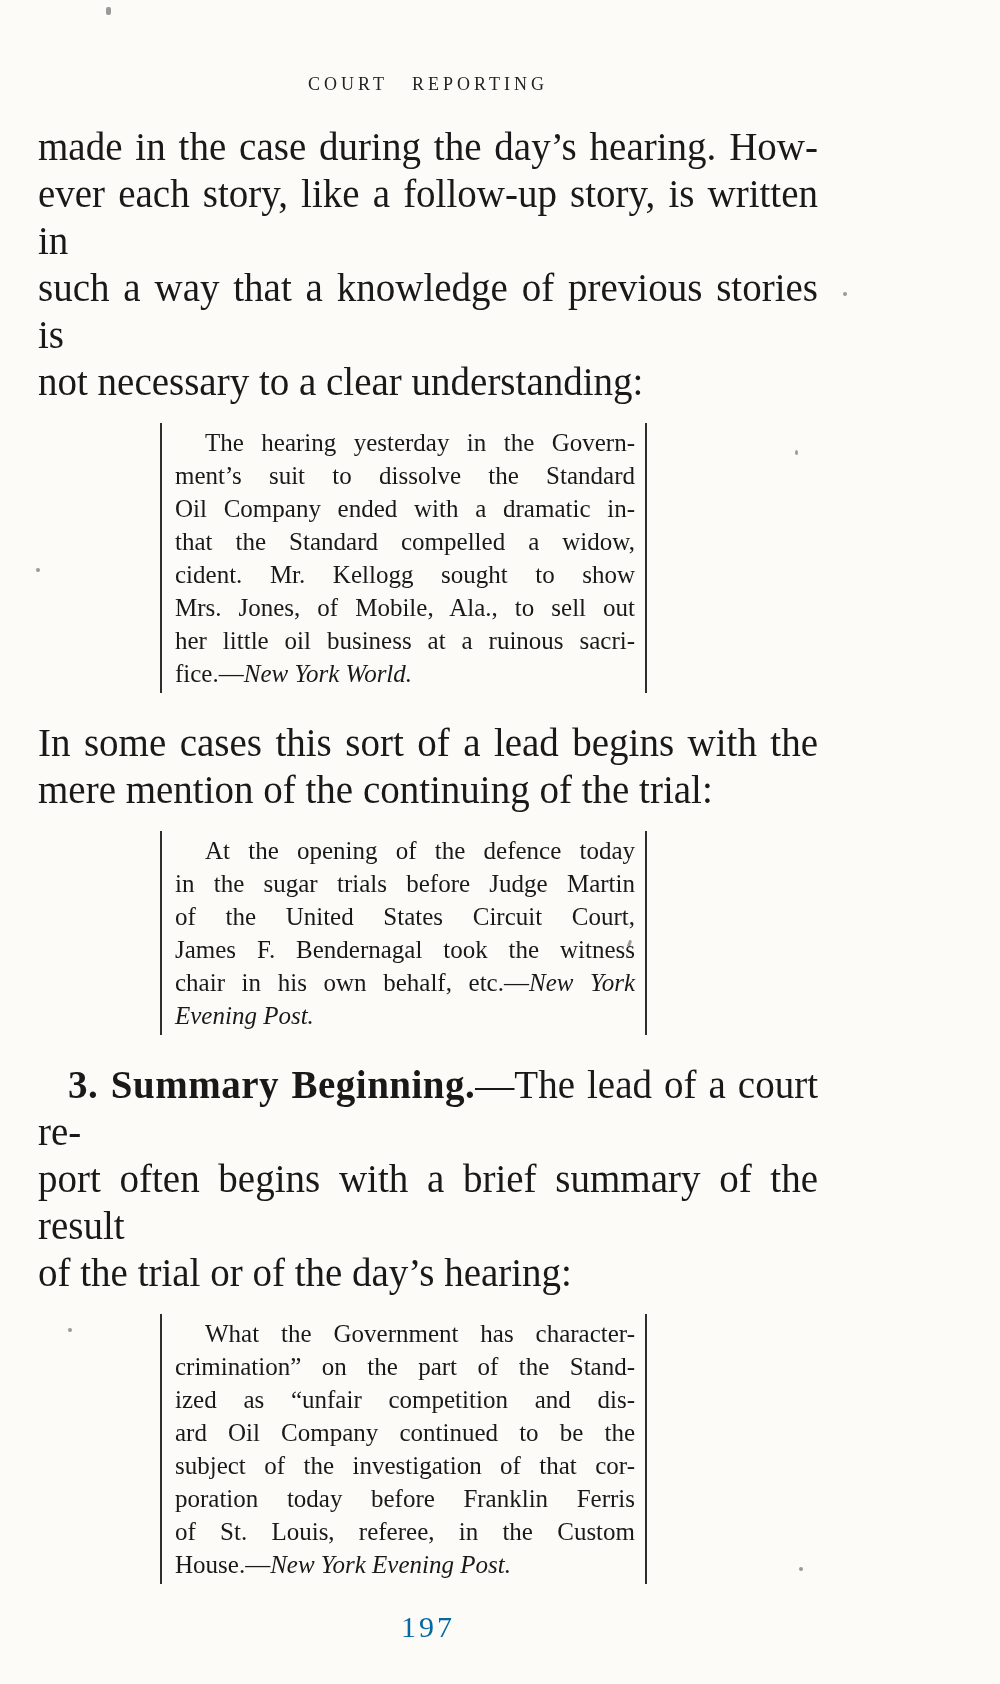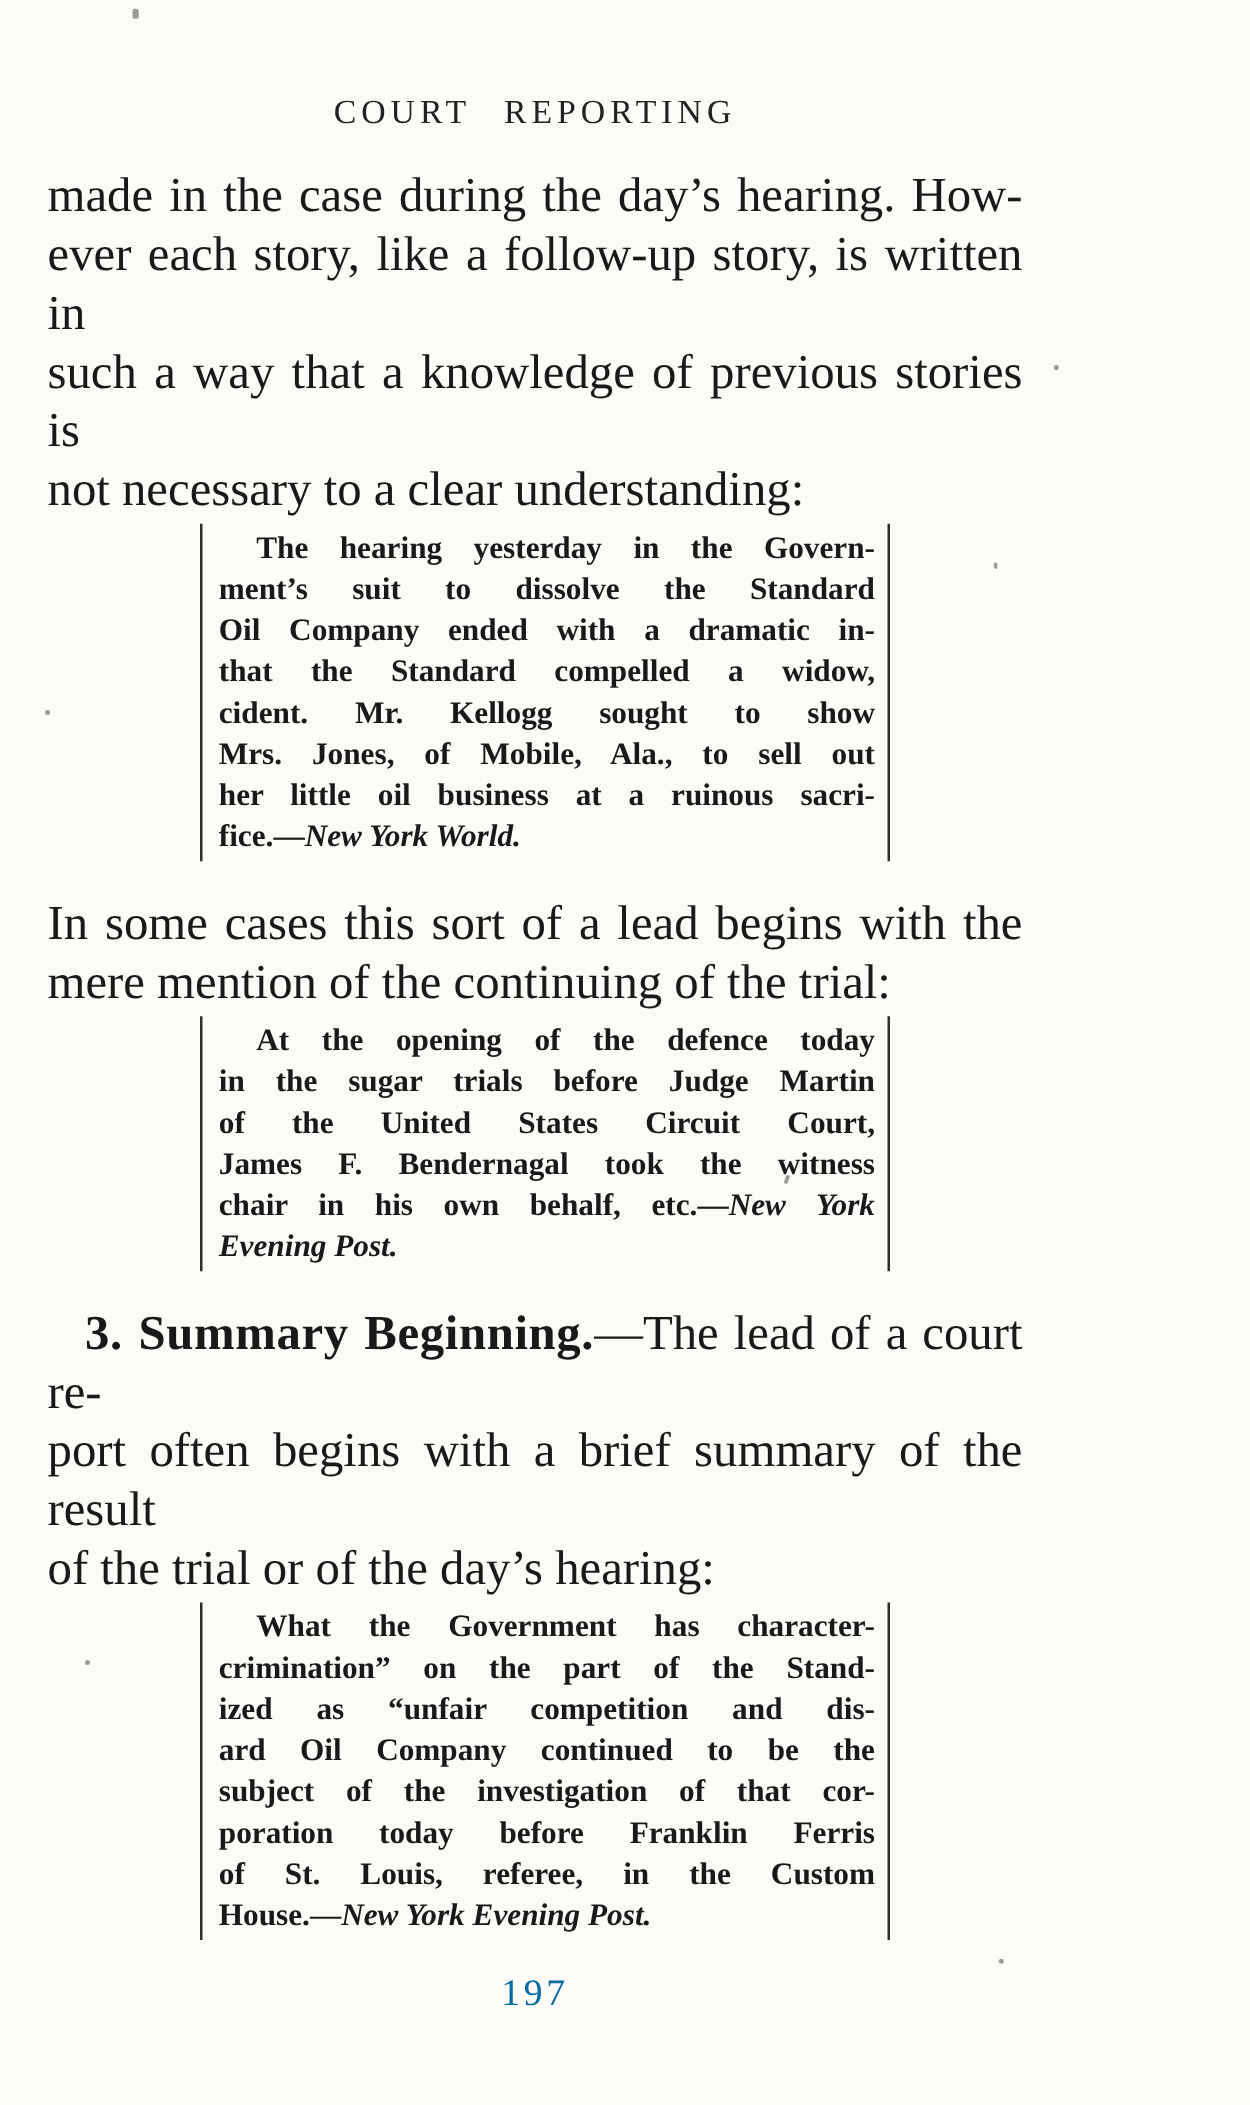--- a/index.html
+++ b/index.html
@@ -12,44 +12,43 @@
     position: relative;
     overflow: hidden;
   }
   .page {
     box-sizing: border-box;
     width: 1000px;
     padding: 74px 182px 0 38px; 
   }
   .header {
     margin: 0 0 28px 0;
-    font-size: 27px;
+    font-size: 18px;
     font-weight: normal;
     text-align: center;
     letter-spacing: 4px;
     word-spacing: 16px;
     color: #222;
   }
   .para { margin: 0; }
   .bl {
     font-size: 39px;
     line-height: 47px;
     white-space: normal;
     color: #191919;
   }
   .j { text-align: justify; text-align-last: justify; }
   .ind { text-indent: 30px; }
   .quote {
     box-sizing: border-box;
-    margin: 4px 0 26px 122px;
-    width: 552px;
+    margin: 18px 0 26px 122px;
+    width: 487px;
     border-left: 2px solid #2e2e2e;
     border-right: 2px solid #2e2e2e;
     padding: 3px 10px 3px 13px;
-    font-weight: bold;
   }
   .ql {
     font-size: 25px;
     line-height: 33px;
     color: #191919;
   }
   .it { font-style: italic; }
   .b { font-weight: bold; letter-spacing: 0.5px; }
   .pageno {
     margin-top: 10px;

